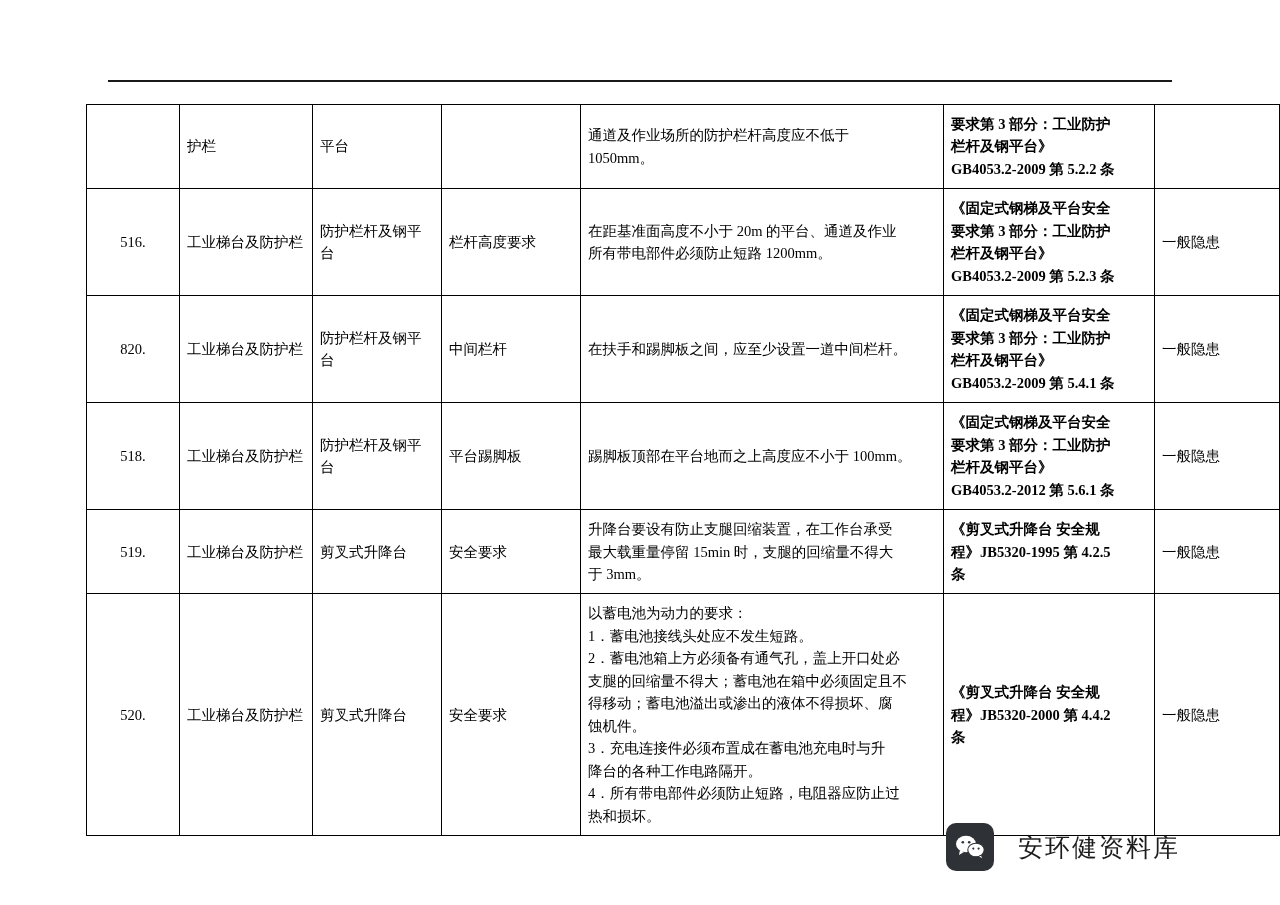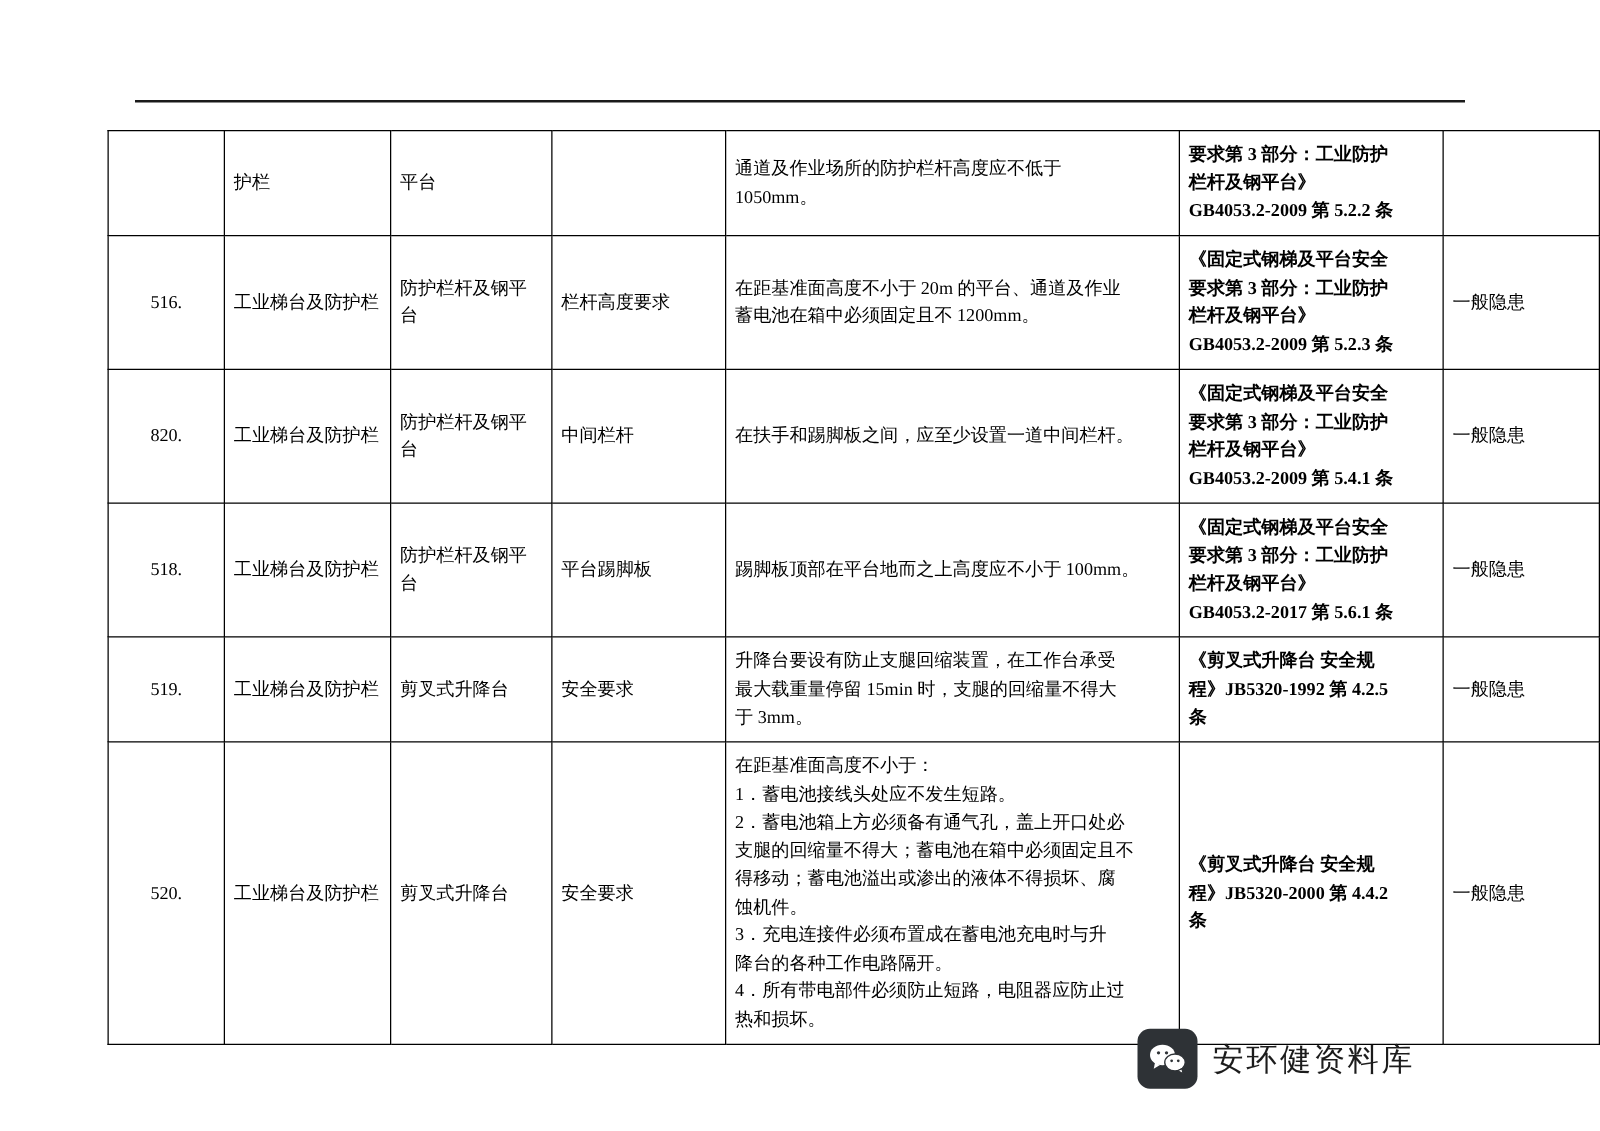--- a/index.html
+++ b/index.html
@@ -78,26 +78,27 @@
     margin: 0;
   }
   .ref-lines p {
     margin: 0;
   }
   .tall-row td {
     vertical-align: middle;
   }
   .footer-logo {
     position: absolute;
-    left: 910px;
+    left: 946px;
     top: 816px;
     width: 246px;
     height: 62px;
     display: flex;
     align-items: center;
+    gap: 12px;
   }
   .logo-badge {
     width: 48px;
     height: 48px;
     border-radius: 10px;
     background: #2e3236;
     display: flex;
     align-items: center;
     justify-content: center;
     margin-right: 12px;
@@ -147,21 +148,21 @@
         </tr>
 
         <tr>
           <td class="c-num">516.</td>
           <td class="c-cat">工业梯台及防护栏</td>
           <td class="c-sub">防护栏杆及钢平台</td>
           <td class="c-item">栏杆高度要求</td>
           <td class="c-desc">
             <div class="desc-lines">
               <p>在距基准面高度不小于 20m 的平台、通道及作业</p>
-              <p>蓄电池在箱中必须固定且不 1200mm。</p>
+              <p>所有带电部件必须防止短路 1200mm。</p>
             </div>
           </td>
           <td class="c-ref">
             <div class="ref-lines">
               <p>《固定式钢梯及平台安全</p>
               <p>要求第 3 部分：工业防护</p>
               <p>栏杆及钢平台》</p>
               <p>GB4053.2-2009 第 5.2.3 条</p>
             </div>
           </td>
@@ -197,56 +198,56 @@
           <td class="c-desc">
             <div class="desc-lines">
               <p>踢脚板顶部在平台地而之上高度应不小于 100mm。</p>
             </div>
           </td>
           <td class="c-ref">
             <div class="ref-lines">
               <p>《固定式钢梯及平台安全</p>
               <p>要求第 3 部分：工业防护</p>
               <p>栏杆及钢平台》</p>
-              <p>GB4053.2-2017 第 5.6.1 条</p>
+              <p>GB4053.2-2012 第 5.6.1 条</p>
             </div>
           </td>
           <td class="c-level">一般隐患</td>
         </tr>
 
         <tr>
           <td class="c-num">519.</td>
           <td class="c-cat">工业梯台及防护栏</td>
           <td class="c-sub">剪叉式升降台</td>
           <td class="c-item">安全要求</td>
           <td class="c-desc">
             <div class="desc-lines">
               <p>升降台要设有防止支腿回缩装置，在工作台承受</p>
               <p>最大载重量停留 15min 时，支腿的回缩量不得大</p>
               <p>于 3mm。</p>
             </div>
           </td>
           <td class="c-ref">
             <div class="ref-lines">
               <p>《剪叉式升降台 安全规</p>
-              <p>程》JB5320-1992 第 4.2.5</p>
+              <p>程》JB5320-1995 第 4.2.5</p>
               <p>条</p>
             </div>
           </td>
           <td class="c-level">一般隐患</td>
         </tr>
 
         <tr class="tall-row">
           <td class="c-num">520.</td>
           <td class="c-cat">工业梯台及防护栏</td>
           <td class="c-sub">剪叉式升降台</td>
           <td class="c-item">安全要求</td>
           <td class="c-desc">
             <div class="desc-lines">
-              <p>在距基准面高度不小于：</p>
+              <p>以蓄电池为动力的要求：</p>
               <p>1．蓄电池接线头处应不发生短路。</p>
               <p>2．蓄电池箱上方必须备有通气孔，盖上开口处必</p>
               <p>支腿的回缩量不得大；蓄电池在箱中必须固定且不</p>
               <p>得移动；蓄电池溢出或渗出的液体不得损坏、腐</p>
               <p>蚀机件。</p>
               <p>3．充电连接件必须布置成在蓄电池充电时与升</p>
               <p>降台的各种工作电路隔开。</p>
               <p>4．所有带电部件必须防止短路，电阻器应防止过</p>
               <p>热和损坏。</p>
             </div>

